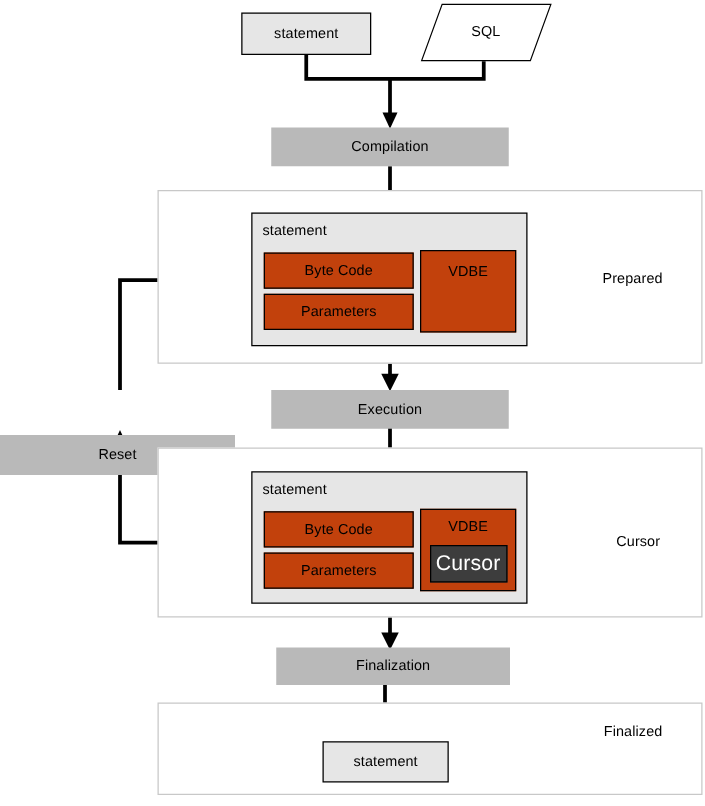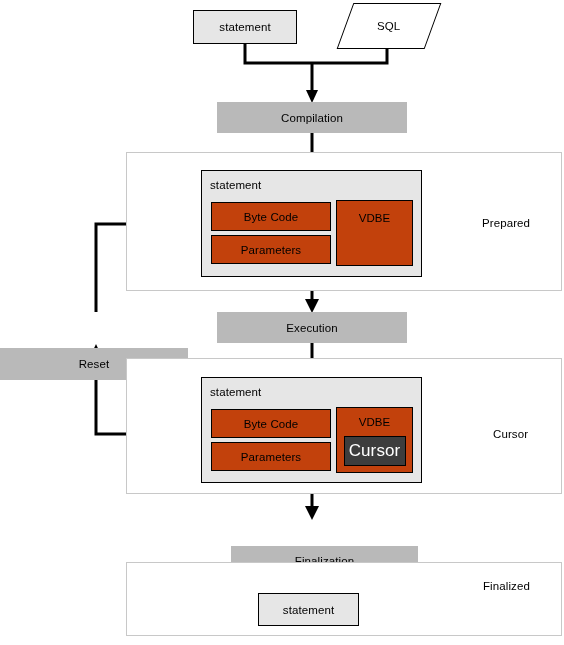--- a/index.html
+++ b/index.html
@@ -184,21 +184,21 @@
     <div class="abs subbox" style="left:134px;top:29px;width:77px;height:66px;">
       <div class="ctr" style="width:100%;height:20px;margin-top:4px;">
         <span>VDBE</span>
       </div>
       <div class="cursor-box ctr" style="margin:4px auto 0;width:60px;height:28px;">
         <span>Cursor</span>
       </div>
     </div>
   </div>
 
-  <div class="abs process ctr" style="left:231px;top:518px;width:187px;height:30px;margin-top:28px;">
+  <div class="abs process ctr" style="left:221px;top:518px;width:187px;height:30px;">
     <span>Finalization</span>
   </div>
 
   <div class="abs panel" style="left:126px;top:562px;width:436px;height:74px;"></div>
   <div class="abs panel-label" style="left:463px;top:580px;">Finalized</div>
 
   <div class="abs term-box ctr" style="left:258px;top:593px;width:101px;height:33px;">
     <span>statement</span>
   </div>
 

